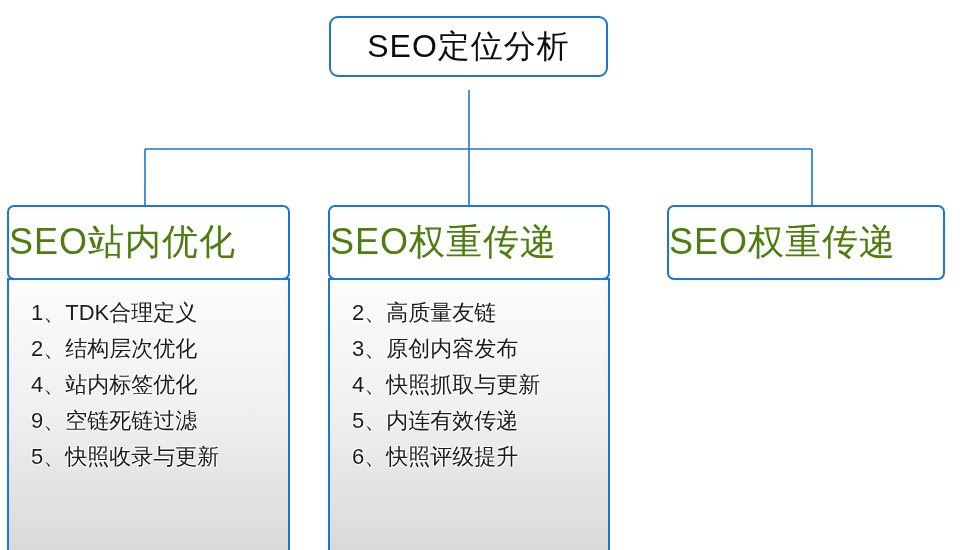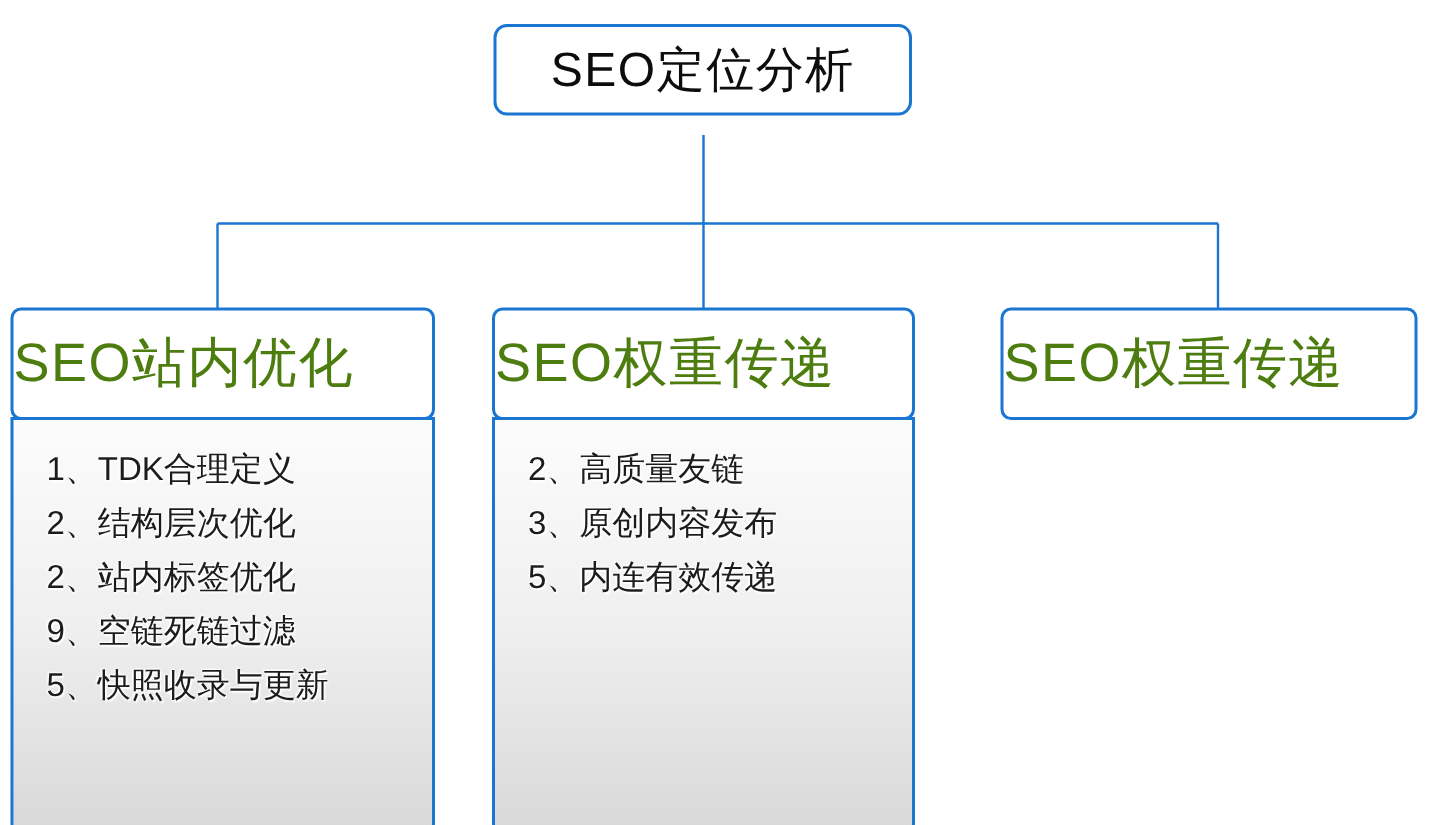--- a/index.html
+++ b/index.html
@@ -61,34 +61,36 @@
     <line x1="812" y1="149" x2="812" y2="207"></line>
   </svg>
 
   <div class="column col-1">
     <div class="col-header">
       <span>SEO站内优化</span>
     </div>
     <div class="col-list">
       <div class="list-item">1、TDK合理定义</div>
       <div class="list-item">2、结构层次优化</div>
-      <div class="list-item">2、站内标签优化</div>
+      <div class="list-item">4、站内标签优化</div>
       <div class="list-item">9、空链死链过滤</div>
       <div class="list-item">5、快照收录与更新</div>
     </div>
   </div>
 
   <div class="column col-2">
     <div class="col-header">
       <span>SEO权重传递</span>
     </div>
     <div class="col-list">
       <div class="list-item">2、高质量友链</div>
       <div class="list-item">3、原创内容发布</div>
+      <div class="list-item">4、快照抓取与更新</div>
       <div class="list-item">5、内连有效传递</div>
+      <div class="list-item">6、快照评级提升</div>
     </div>
   </div>
 
   <div class="column col-3">
     <div class="col-header">
       <span>SEO权重传递</span>
     </div>
   </div>
 
 </div>

